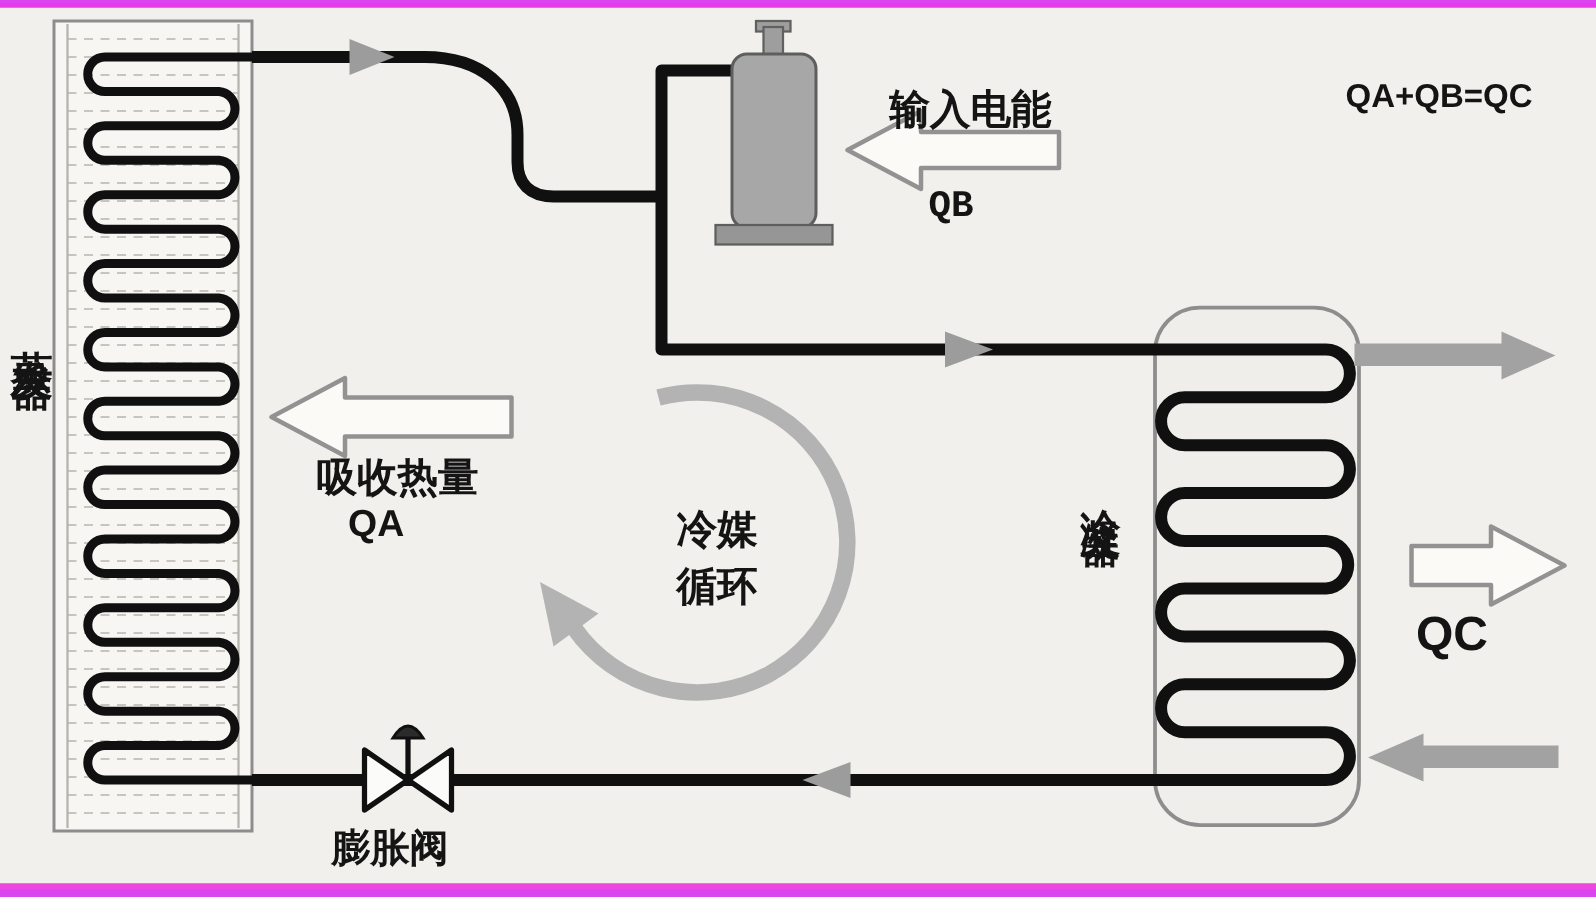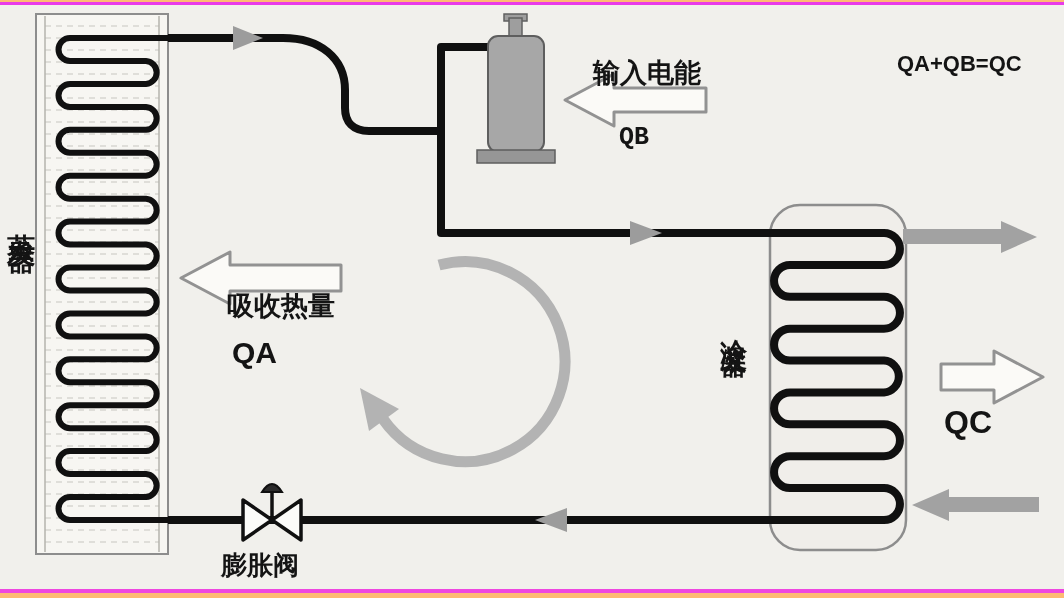--- a/index.html
+++ b/index.html
@@ -1,18 +1,18 @@
 <!DOCTYPE html>
 <html><head>
 <meta charset="utf-8">
 <style>
   * { margin:0; padding:0; box-sizing:border-box; }
   html,body { width:1064px; height:598px; overflow:hidden;
               font-family:"Liberation Sans","DejaVu Sans",sans-serif; }
-  .stage { position:relative; width:1064px; height:598px; background:#fdba74; }
+  .stage { position:relative; width:1064px; height:598px; background:#d946ef; }
   .panel { position:absolute; left:0; top:5px; width:1064px; height:584px; background:#f1f0ec; }
   .edge-top { position:absolute; left:0; top:2px; width:1064px; height:3px; background:#e83be8; }
   .edge-bottom { position:absolute; left:0; top:589px; width:1064px; height:4px; background:#ee47e0; }
   svg.diagram { position:absolute; left:0; top:0; }
   .lbl { position:absolute; font-weight:bold; color:#141414; white-space:pre-line; line-height:1.24; }
   .vert { writing-mode:vertical-rl; text-orientation:upright; letter-spacing:7px; }
 </style>
 </head>
 <body>
 
@@ -119,20 +119,22 @@
 
   <div class="lbl" style="left:593px; top:57px; font-size:27px;">输入电能</div>
   <div class="lbl" style="left:619px; top:122px; font-size:25px;font-family:Liberation Mono, monospace;">QB</div>
 
 
   <div class="lbl" style="left:897px; top:50px; font-size:22px;">QA+QB=QC</div>
 
 
   <div class="lbl" style="left:944px; top:403px; font-size:32px;">QC</div>
 
-  <div class="lbl" style="left:211px; top:290px; font-size:27px;margin-left:16px;">吸收热量</div>
-  <div class="lbl" style="left:232px; top:334px; font-size:30px;">QA</div>
+  <div class="lbl" style="left:211px; top:302px; font-size:27px;">吸收热量</div>
+  <div class="lbl" style="left:232px; top:334px; font-size:25px;">QA</div>
 
+  <div class="lbl" style="left:451px; top:335px; font-size:27px; line-height:1.4;">冷媒
+循环</div>
 
   <div class="lbl vert" style="left:716px; top:317px; font-size:27px;">冷凝器</div>
 
   <div class="lbl" style="left:221px; top:549px; font-size:26px;">膨胀阀</div>
 </div>
 
 </body></html>

